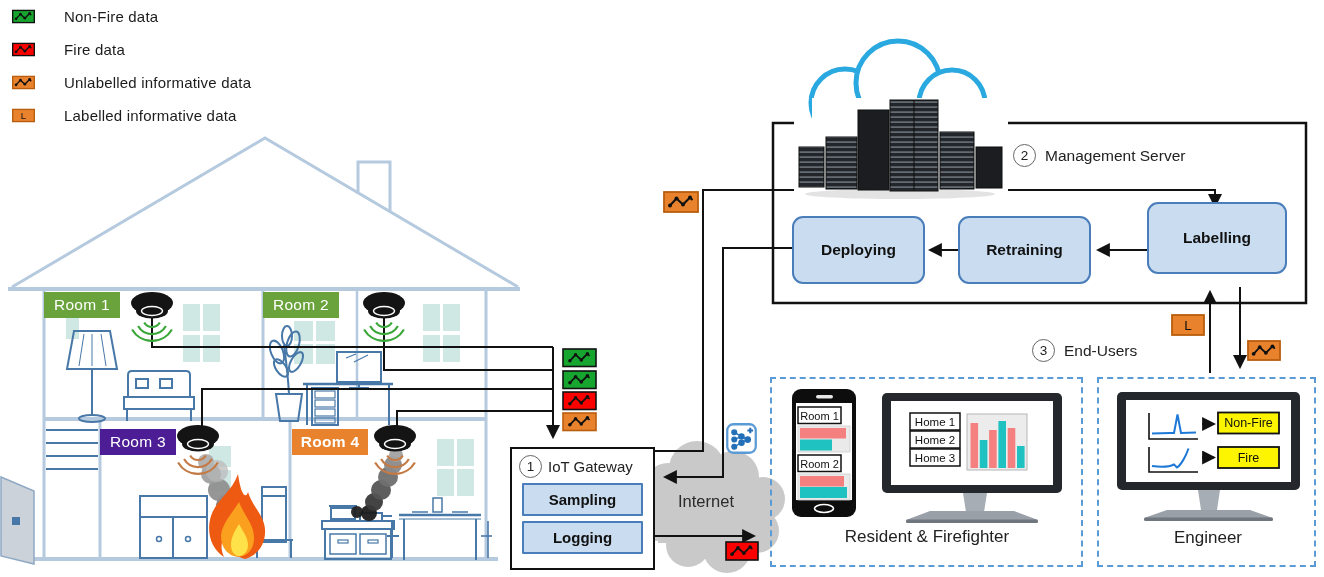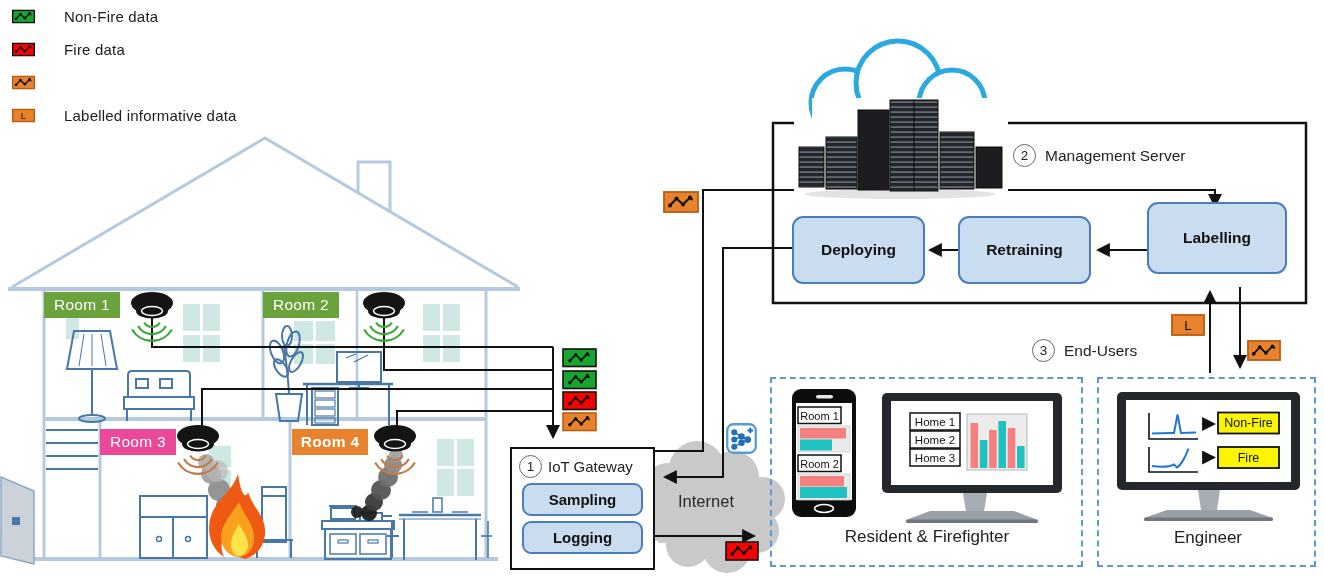--- a/index.html
+++ b/index.html
@@ -10,34 +10,34 @@
 
   
   .legend-item{position:absolute;display:flex;align-items:flex-end;}
   .legend-label{margin-left:29px;font-size:15px;letter-spacing:.2px;color:#1c1c1c;white-space:nowrap;}
   .legend-item svg{flex:none;}
 
   
   .room-label{position:absolute;width:76px;height:26px;display:flex;align-items:center;justify-content:center;
               color:#fff;font-size:15.5px;letter-spacing:.3px;}
   .room-ok{background:#6aa33c;}
-  .room-fire{background:#ec4899;}
+  .room-fire{background:#4c1d95;}
   .room-warn{background:#e8822d;font-weight:bold;}
 
   
   .circ{width:23px;height:23px;border:1.6px solid #666;border-radius:50%;display:inline-flex;flex:none;
         align-items:center;justify-content:center;font-size:13.5px;color:#222;background:#fff;box-sizing:border-box;}
   .sec-label{position:absolute;display:flex;align-items:center;gap:9px;font-size:15.5px;color:#222;}
 
   
   .gateway{position:absolute;left:510px;top:447px;width:145px;height:123px;border:2.5px solid #111;
            background:#fff;box-sizing:border-box;}
   .gw-head{display:flex;align-items:center;gap:6px;margin:6px 4px 2px 7px;}
   .gw-title{font-size:15px;color:#222;white-space:nowrap;}
-  .proc-btn{background:#c9dcf0;border:2px solid #4a7ebb;border-radius:9px;display:flex;align-items:center;
+  .proc-btn{background:#c9dcf0;border:2px solid #4a7ebb;border-radius:1px;display:flex;align-items:center;
             justify-content:center;font-weight:bold;font-size:15px;color:#111;box-sizing:border-box;}
   .gw-btn{margin:5px 10px 0 10px;height:33px;}
 
   
   .proc{position:absolute;top:216px;width:133px;height:68px;border-radius:11px;font-size:15.5px;}
   .proc-labelling{top:202px;width:140px;height:72px;}
 
   
   .dashed{position:absolute;top:377px;height:190px;border:2px dashed #5b9bd5;box-sizing:border-box;background:transparent;}
 </style>
@@ -420,20 +420,21 @@
     <rect x="1" y="1" width="32" height="18" fill="#fc0000" stroke="#111" stroke-width="2"></rect>
         <use href="#zig"></use>
   </svg>
   <span class="legend-label">Fire data</span>
 </div>
 <div class="legend-item" style="left:12px;top:74px">
   <svg width="23" height="17" viewBox="0 0 34 20">
     <rect x="1" y="1" width="32" height="18" fill="#e8822d" stroke="#b95e0e" stroke-width="2"></rect>
         <use href="#zig"></use>
   </svg>
+  <span class="legend-label">Unlabelled informative data</span>
 </div>
 <div class="legend-item" style="left:12px;top:107px">
   <svg width="23" height="17" viewBox="0 0 34 20">
     <rect x="1" y="1" width="32" height="18" fill="#e8822d" stroke="#b95e0e" stroke-width="2"></rect>
     <text x="17" y="15" text-anchor="middle" font-size="14" fill="#111">L</text>
   </svg>
   <span class="legend-label">Labelled informative data</span>
 </div>
 
 <div class="room-label room-ok" style="left:44px;top:292px">Room 1</div>

